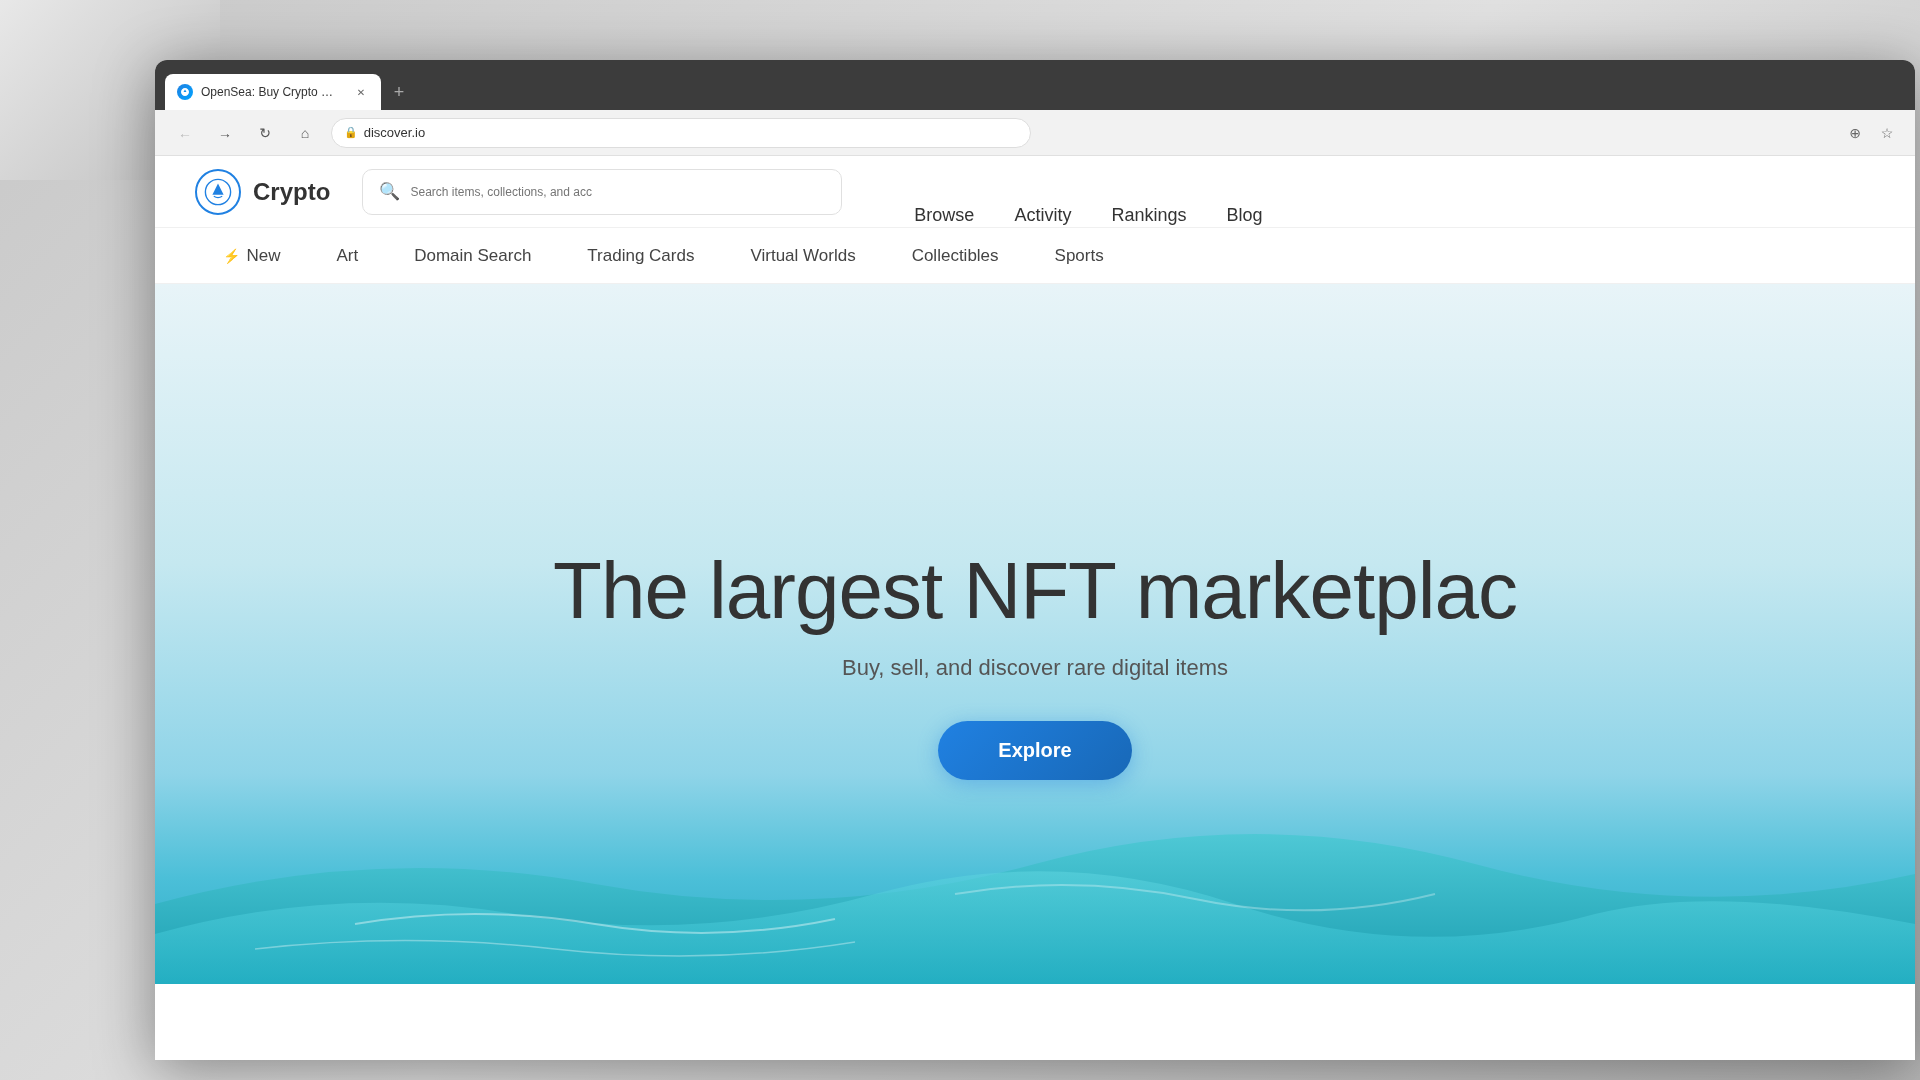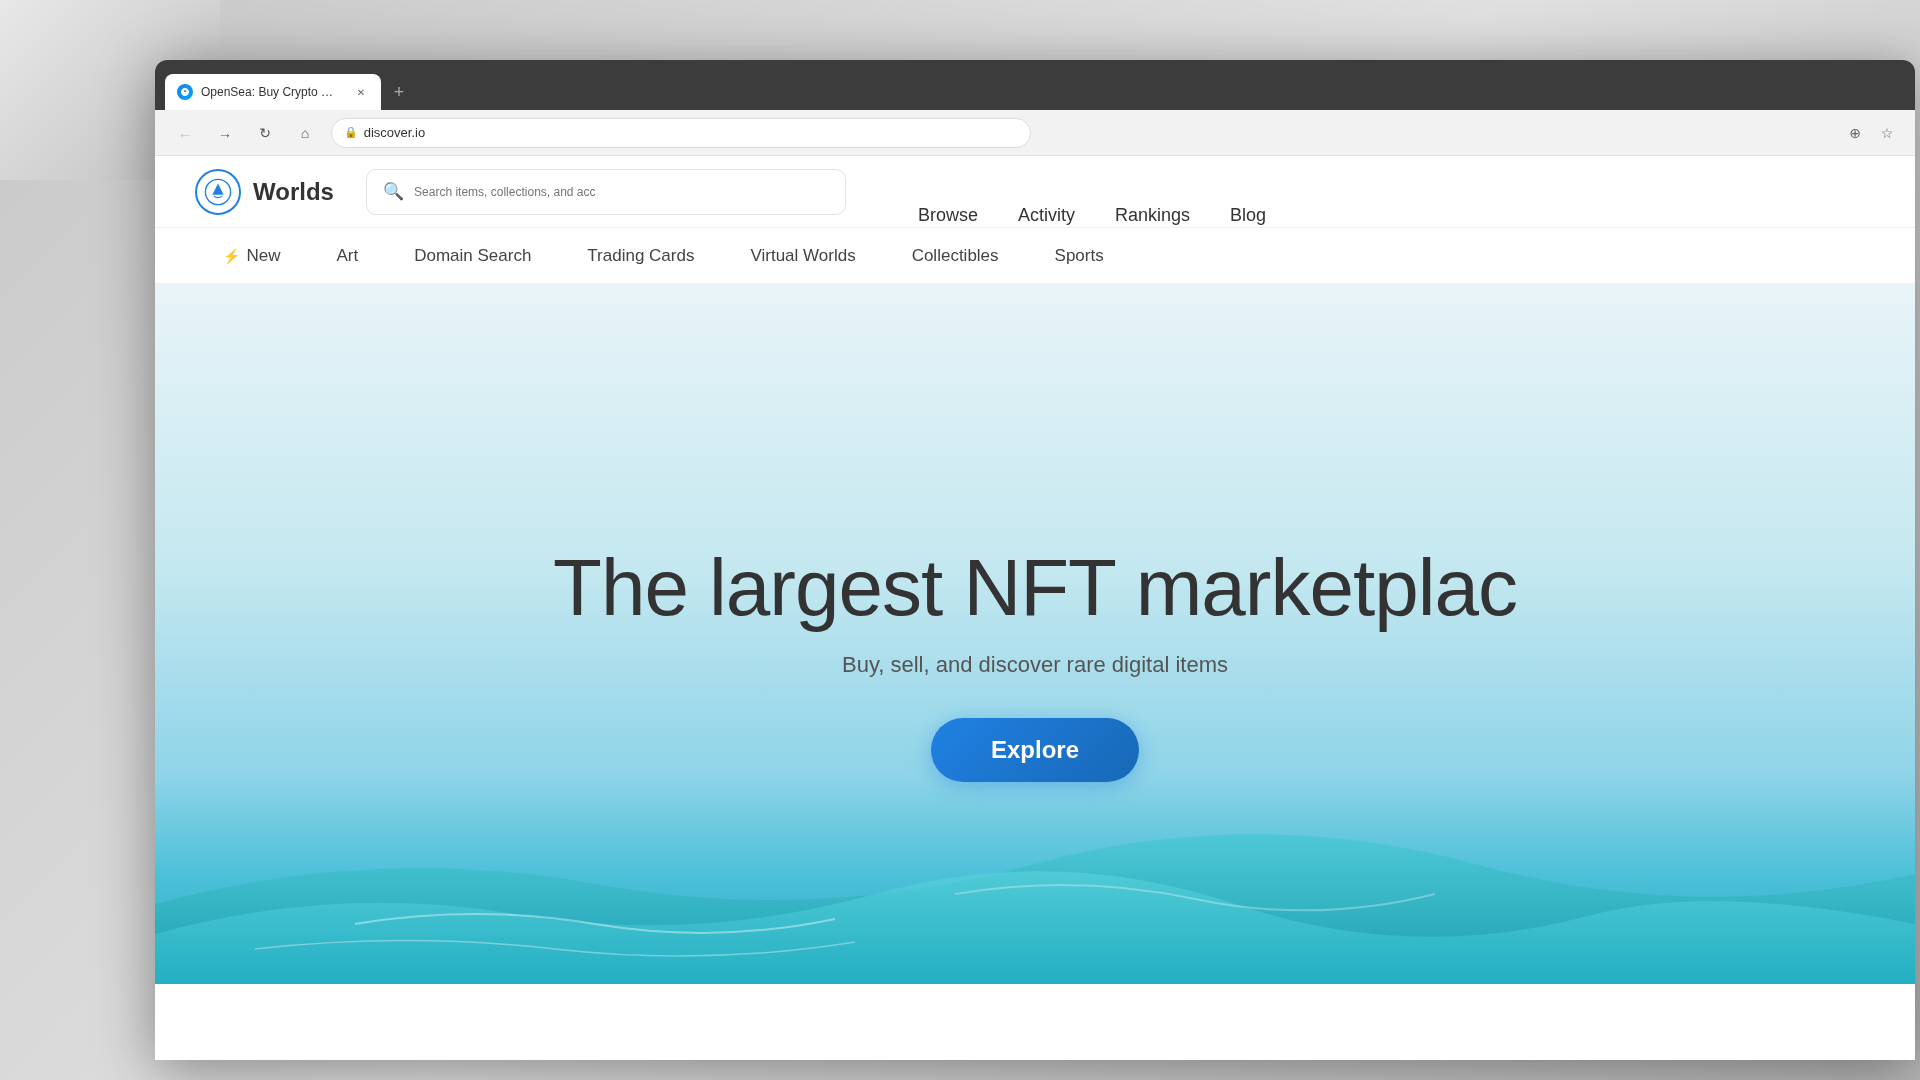--- a/index.html
+++ b/index.html
@@ -329,21 +329,21 @@
       margin-top: 20px;
       text-align: center;
     }
 
     .explore-btn {
       background: linear-gradient(135deg, #2081e2, #1868b7);
       color: #fff;
       border: none;
       border-radius: 50px;
       padding: 18px 60px;
-      font-size: 24px;
+      font-size: 20px;
       font-weight: 600;
       cursor: pointer;
       margin-top: 40px;
       box-shadow: 0 4px 20px rgba(32,129,226,0.4);
     }
 
     
     .wave-container {
       position: absolute;
       bottom: 0;
@@ -401,21 +401,21 @@
 
     <nav class="site-navbar">
       <a class="logo-area" href="#">
         <div class="logo-icon">
           <svg width="28" height="28" viewBox="0 0 40 40" fill="none">
             <circle cx="20" cy="20" r="18" stroke="#2081e2" stroke-width="2" fill="white"></circle>
             <path d="M20 8 L28 24 H12 Z" fill="#2081e2"></path>
             <path d="M14 26 Q20 30 26 26" stroke="#2081e2" stroke-width="1.5" fill="none"></path>
           </svg>
         </div>
-        <span class="logo-text">Worlds</span>
+        <span class="logo-text">Crypto</span>
       </a>
 
       <div class="search-bar">
         <span class="search-icon-wrap">🔍</span>
         <input type="text" placeholder="Search items, collections, and acc" style="">
       </div>
 
       <div class="nav-links">
         <a class="nav-link" href="#">Browse</a>
         <a class="nav-link" href="#">Activity</a>

